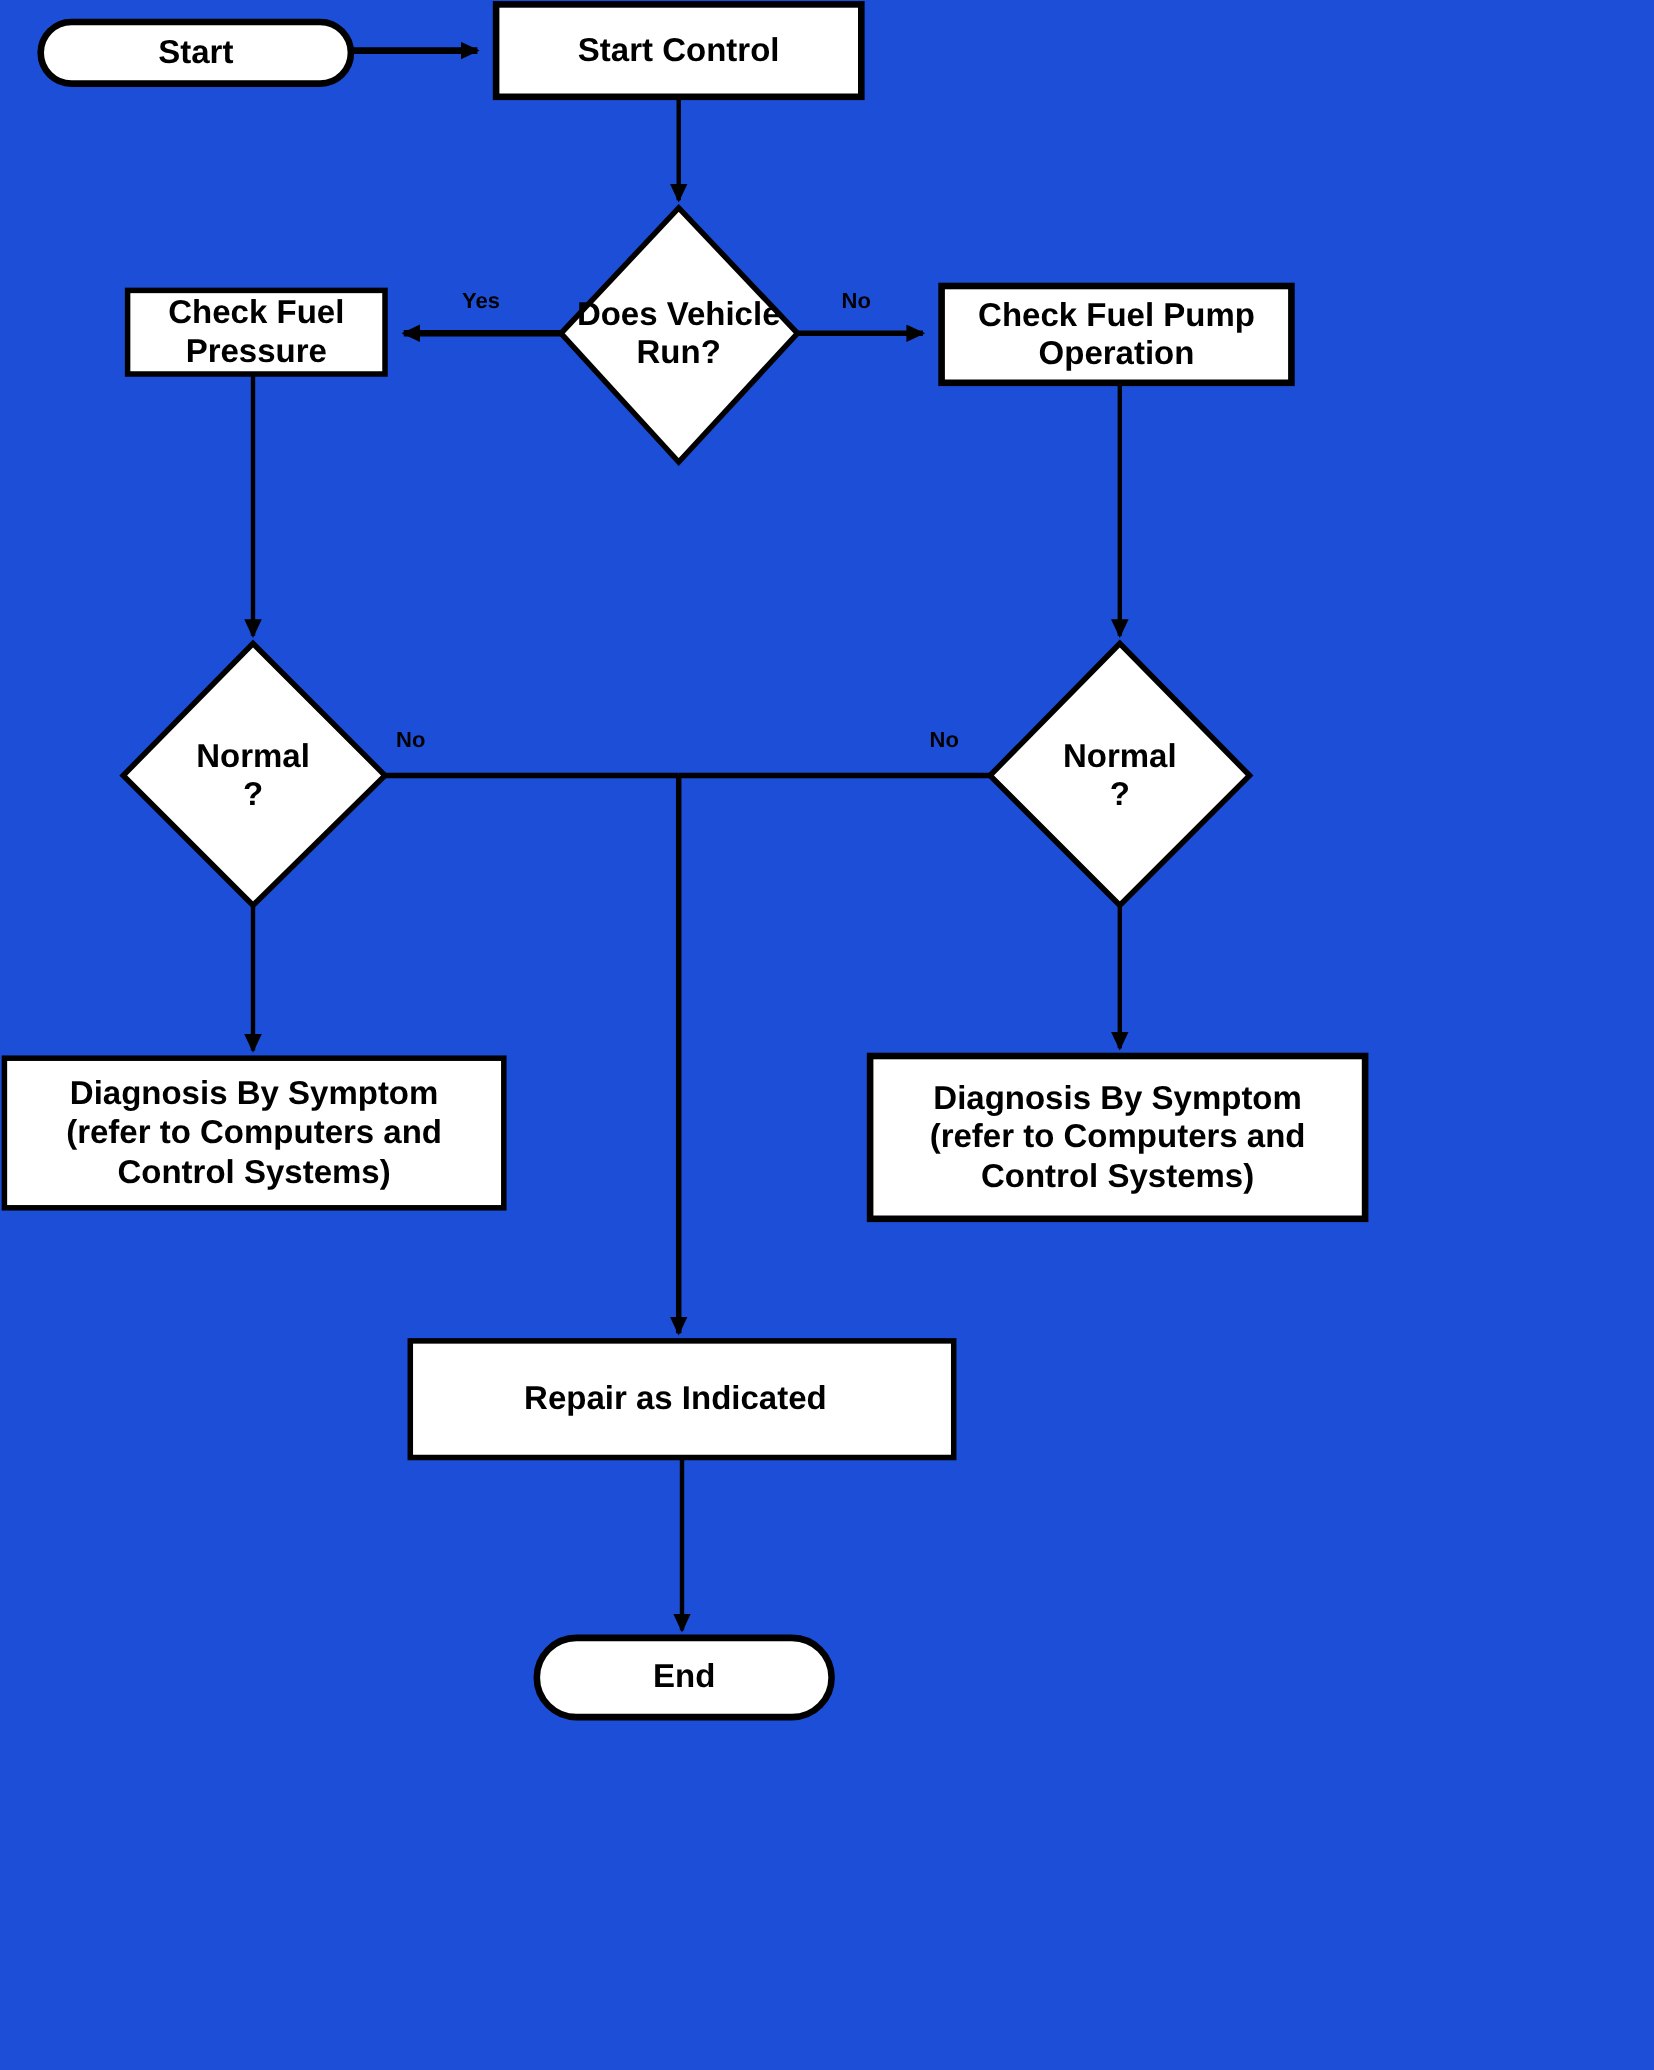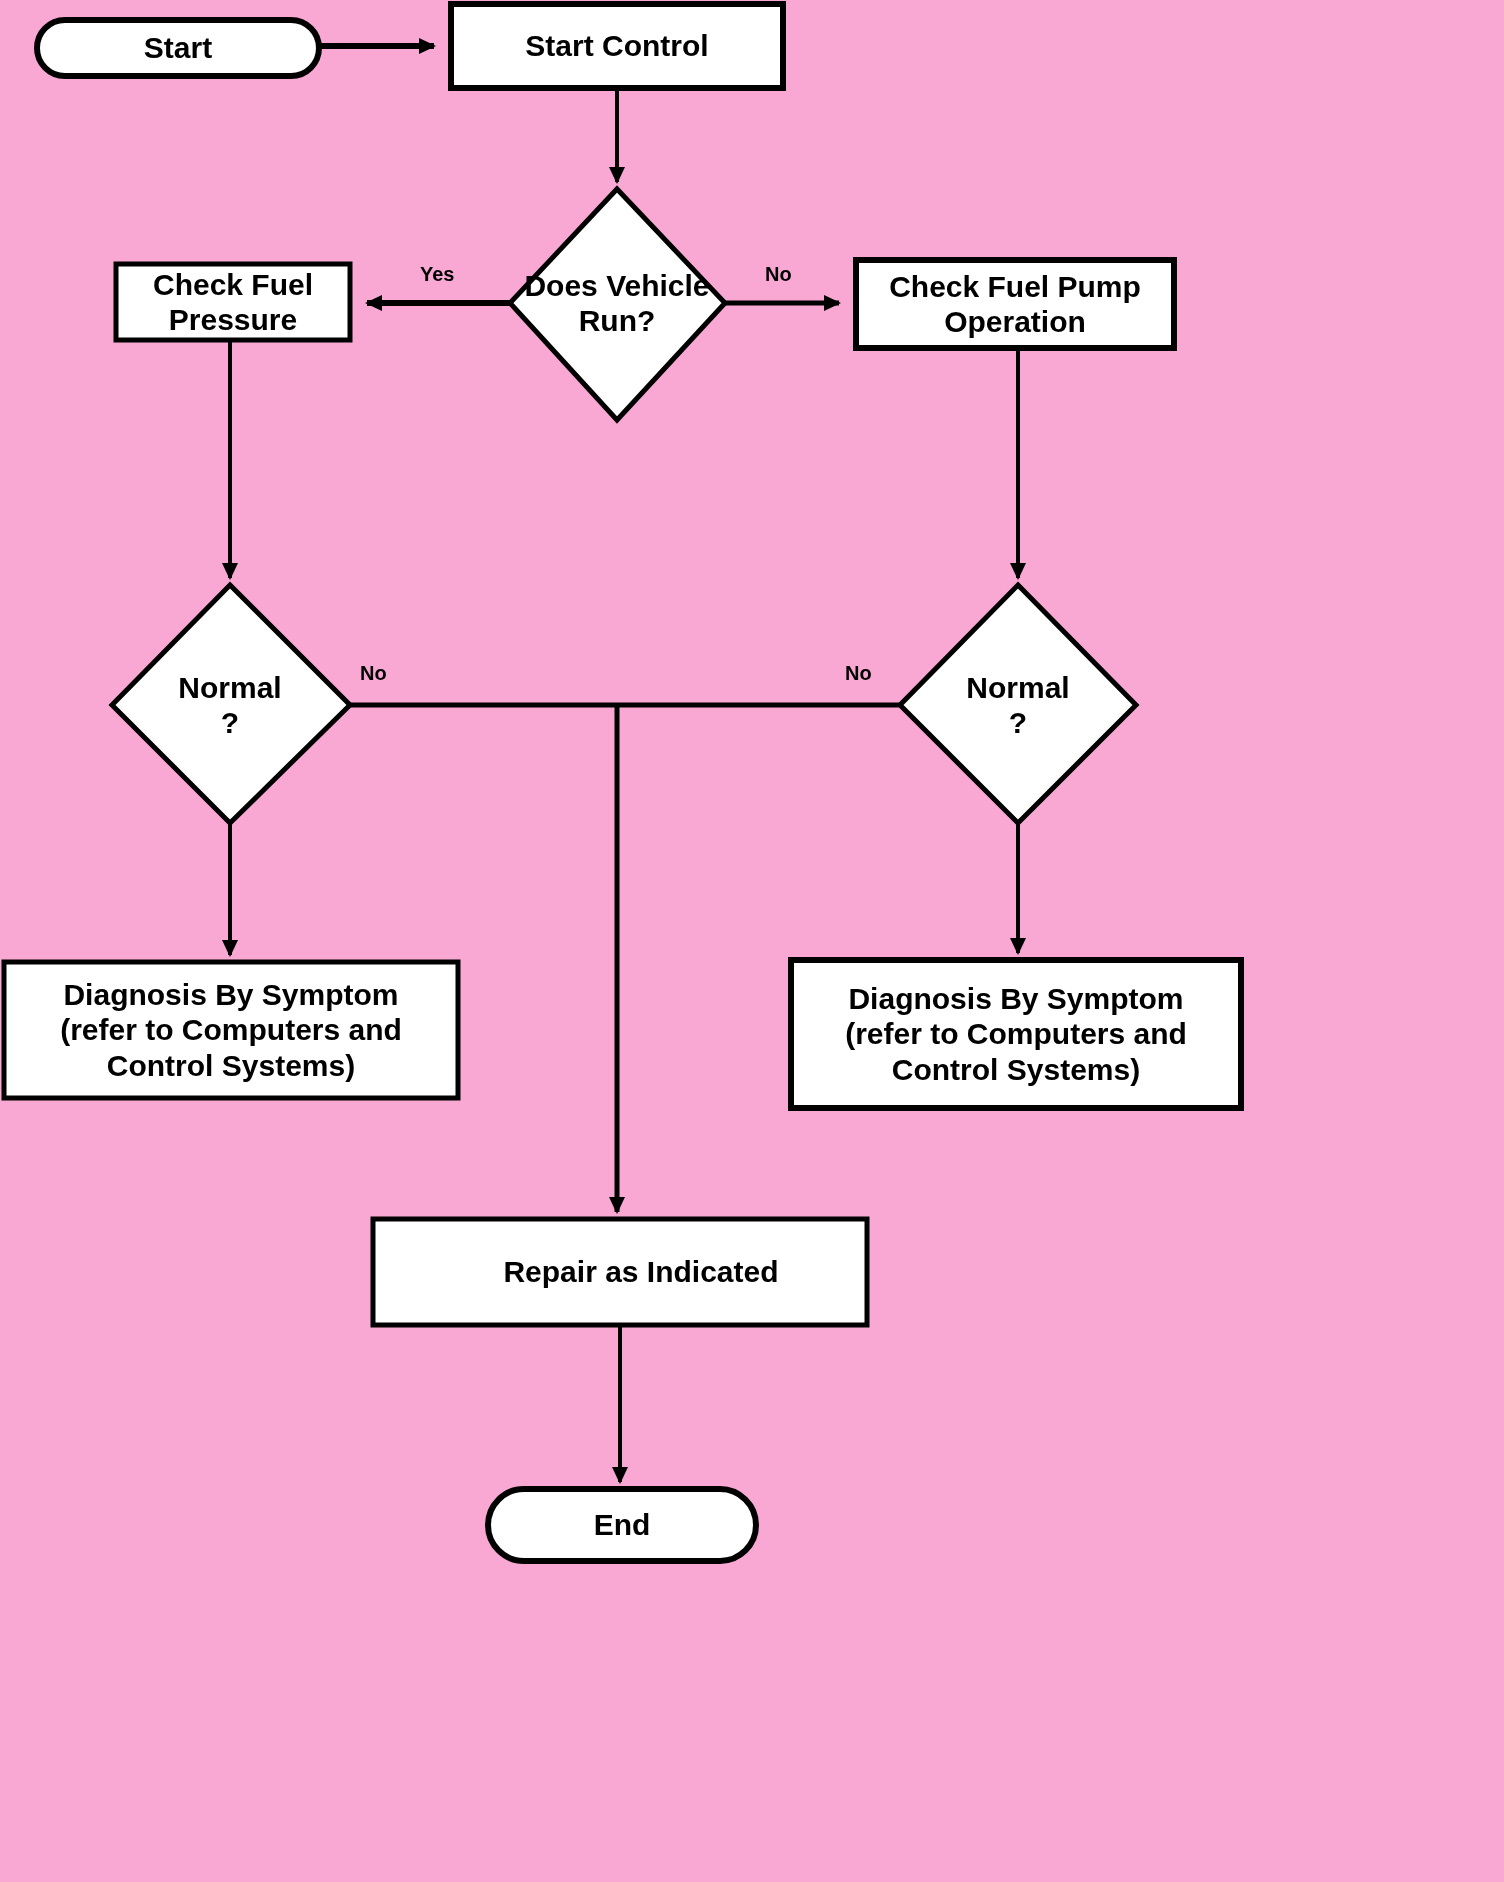--- a/index.html
+++ b/index.html
@@ -4,21 +4,21 @@
 <style>
   html, body {
     margin: 0;
     padding: 0;
     background: #ffffff;
   }
   #canvas {
     position: relative;
     width: 1504px;
     height: 1882px;
-    background: #f9a8d4;
+    background: #1d4ed8;
     font-family: "Liberation Sans", sans-serif;
     overflow: hidden;
   }
   svg.flow {
     position: absolute;
     top: 0;
     left: 0;
     width: 1504px;
     height: 1882px;
   }
@@ -125,21 +125,21 @@
 ?</div>
 
   <div class="shape-text t-30" style="left:4px; top:962px; width:454px; height:136px;">Diagnosis By Symptom
 (refer to Computers and
 Control Systems)</div>
 
   <div class="shape-text t-30" style="left:791px; top:960px; width:450px; height:148px;">Diagnosis By Symptom
 (refer to Computers and
 Control Systems)</div>
 
-  <div class="shape-text t-30" style="left:394px; top:1219px; width:494px; height:106px;">Repair as Indicated</div>
+  <div class="shape-text t-30" style="left:367px; top:1219px; width:494px; height:106px;">Repair as Indicated</div>
 
   <div class="shape-text t-30" style="left:488px; top:1489px; width:268px; height:72px;text-align:right;">End</div>
 
   <div class="edge-label" style="left:420px; top:263px;">Yes</div>
 
   <div class="edge-label" style="left:765px; top:263px;">No</div>
 
   <div class="edge-label" style="left:360px; top:662px;">No</div>
 
   <div class="edge-label" style="left:845px; top:662px;">No</div>

